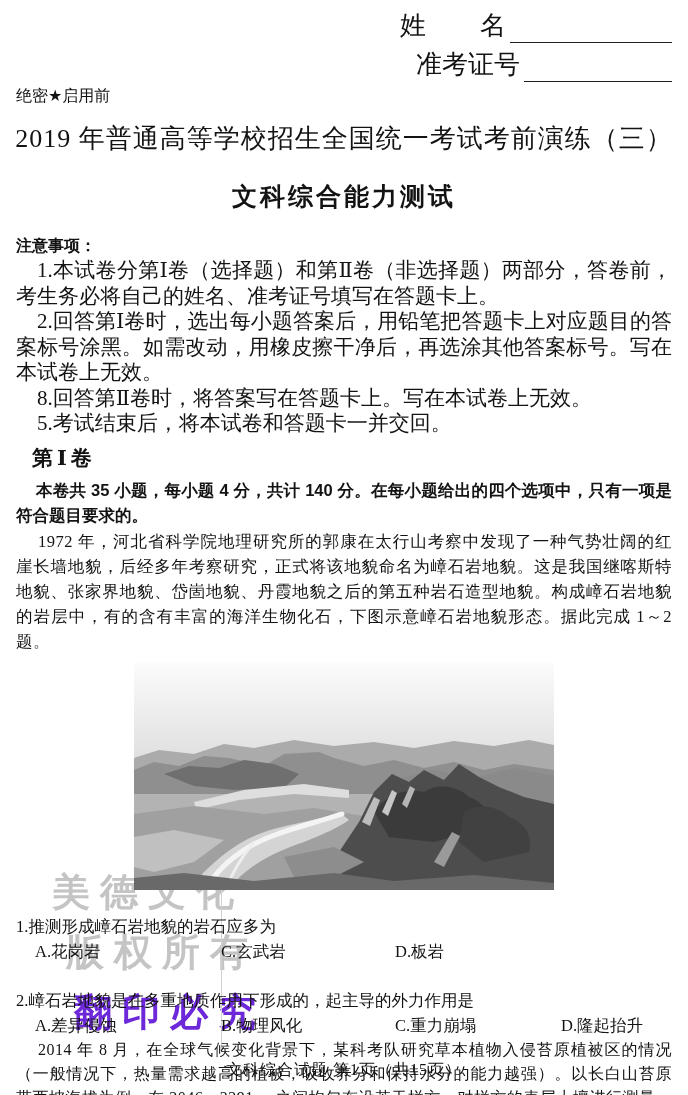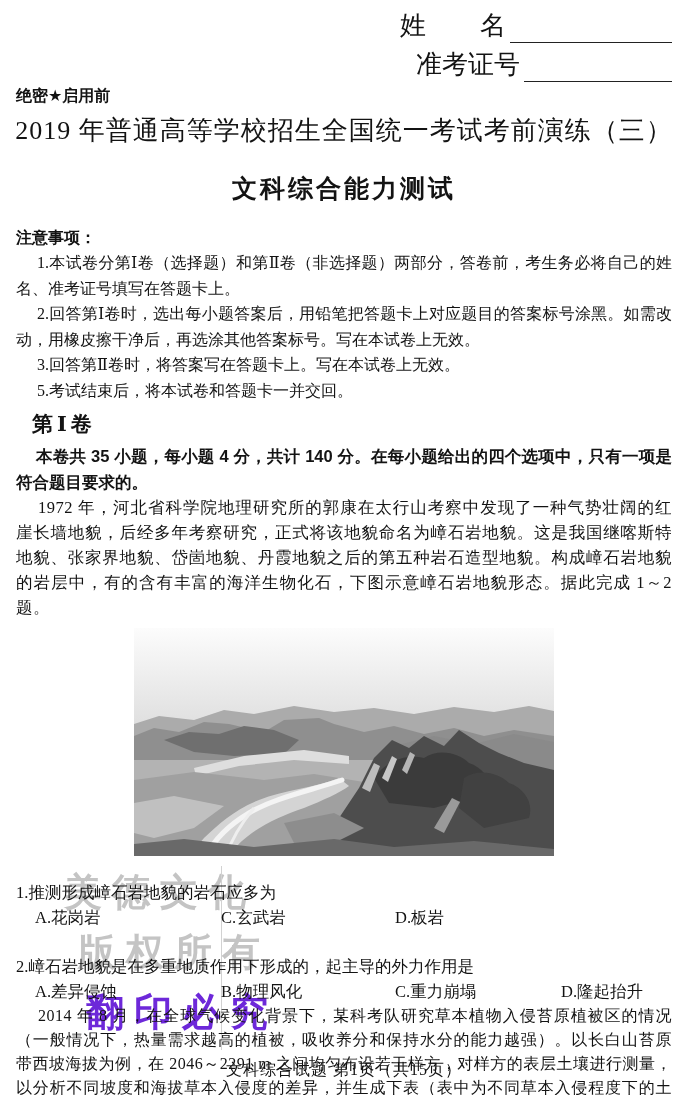--- a/index.html
+++ b/index.html
@@ -15,47 +15,47 @@
 
   
   .namebox{padding:8px 16px 0 0;display:flex;flex-direction:column;align-items:flex-end;row-gap:4px;}
   .name-row{display:flex;align-items:flex-end;font-size:26px;line-height:34px;}
   .spread{display:inline-block;width:106px;text-align:justify;text-align-last:justify;}
   .ticket-label{display:inline-block;}
   .uline{display:inline-block;border-bottom:1.5px solid #222;height:34px;margin-left:4px;}
   .uline-name{width:162px;}
   .uline-ticket{width:148px;}
 
-  .secrecy{margin:4px 0 8px 16px;font-family:"Liberation Sans","DejaVu Sans",sans-serif;font-weight:bold;font-size:16px;line-height:20px;}
+  .secrecy{margin:4px 0 16px 16px;font-family:"Liberation Sans","DejaVu Sans",sans-serif;font-weight:normal;font-size:16px;line-height:20px;}
   .session{text-align:center;font-size:26px;line-height:34px;margin-top:2px;white-space:nowrap;letter-spacing:1px;}
   .main-title{text-align:center;font-family:"Liberation Sans","DejaVu Sans",sans-serif;font-weight:bold;font-size:25px;line-height:40px;margin-top:20px;letter-spacing:3px;}
 
   .notices{margin:18px 16px 0;}
   .notices-heading{font-family:"Liberation Sans","DejaVu Sans",sans-serif;font-weight:bold;font-size:16px;line-height:24px;}
-  .notice{margin:0;font-size:16px;line-height:25.5px;text-indent:21px;text-align:justify;}
+  .notice{margin:0;font-size:21px;line-height:25.5px;text-indent:21px;text-align:justify;}
 
   .section-heading{font-size:21px;font-weight:bold;line-height:28px;margin-top:7px;letter-spacing:4px;padding-left:32px;}
 
   .intro{margin:6px 16px 0;font-family:"Liberation Sans","DejaVu Sans",sans-serif;font-weight:bold;font-size:16.5px;line-height:25.5px;text-indent:20px;text-align:justify;}
 
   .kai{margin:0 16px;font-size:16.5px;line-height:25px;text-indent:22px;text-align:justify;letter-spacing:0.5px;}
   .kai-bottom{font-size:16px;line-height:24px;}
 
   .photo{display:block;width:420px;height:228px;margin:8px auto 3px;}
 
   .qblock{margin:0 16px;font-size:16.5px;line-height:25px;}
   .stem{text-align:justify;margin-top:24px;}
   .options{display:grid;grid-template-columns:186px 174px 166px 1fr;padding-left:19px;}
   .option{white-space:nowrap;}
 
   .page-footer{position:absolute;left:0;right:0;bottom:14px;text-align:center;font-size:16px;letter-spacing:1px;z-index:1;}
 
   
   .watermark{
-    position:absolute;left:64px;top:862px;z-index:0;
+    position:absolute;left:52px;top:862px;z-index:0;
     font-family:"Liberation Sans","DejaVu Sans",sans-serif;font-weight:bold;
     font-size:38px;line-height:60px;letter-spacing:10px;color:#c4c4c4;
     pointer-events:none;user-select:none;
   }
   .wm-l2{margin-left:14px;}
   .wm-l3{margin-left:22px;color:#6d28d9;}
   .wm-rule{position:absolute;left:221px;top:866px;height:184px;width:0;border-left:1px solid #d2d2d2;z-index:0;}
 </style>
 </head>
 <body>
@@ -83,21 +83,21 @@
     </div>
 
     <div class="secrecy">绝密★启用前</div>
     <div class="session">2019 年普通高等学校招生全国统一考试考前演练（三）</div>
     <div class="main-title">文科综合能力测试</div>
 
     <div class="notices">
       <div class="notices-heading">注意事项：</div>
       <p class="notice">1.本试卷分第Ⅰ卷（选择题）和第Ⅱ卷（非选择题）两部分，答卷前，考生务必将自己的姓名、准考证号填写在答题卡上。</p>
       <p class="notice">2.回答第Ⅰ卷时，选出每小题答案后，用铅笔把答题卡上对应题目的答案标号涂黑。如需改动，用橡皮擦干净后，再选涂其他答案标号。写在本试卷上无效。</p>
-      <p class="notice">3.回答第Ⅱ卷时，将答案写在答题卡上。写在本试卷上无效。</p>
+      <p class="notice">8.回答第Ⅱ卷时，将答案写在答题卡上。写在本试卷上无效。</p>
       <p class="notice">5.考试结束后，将本试卷和答题卡一并交回。</p>
     </div>
 
     <div class="section-heading">第Ⅰ卷</div>
     <p class="intro">本卷共 35 小题，每小题 4 分，共计 140 分。在每小题给出的四个选项中，只有一项是符合题目要求的。</p>
 
     <p class="kai">1972 年，河北省科学院地理研究所的郭康在太行山考察中发现了一种气势壮阔的红崖长墙地貌，后经多年考察研究，正式将该地貌命名为嶂石岩地貌。这是我国继喀斯特地貌、张家界地貌、岱崮地貌、丹霞地貌之后的第五种岩石造型地貌。构成嶂石岩地貌的岩层中，有的含有丰富的海洋生物化石，下图示意嶂石岩地貌形态。据此完成 1～2 题。</p>
 
     <svg class="photo" viewBox="0 0 420 228" preserveAspectRatio="none" xmlns="http://www.w3.org/2000/svg">
       <defs>

